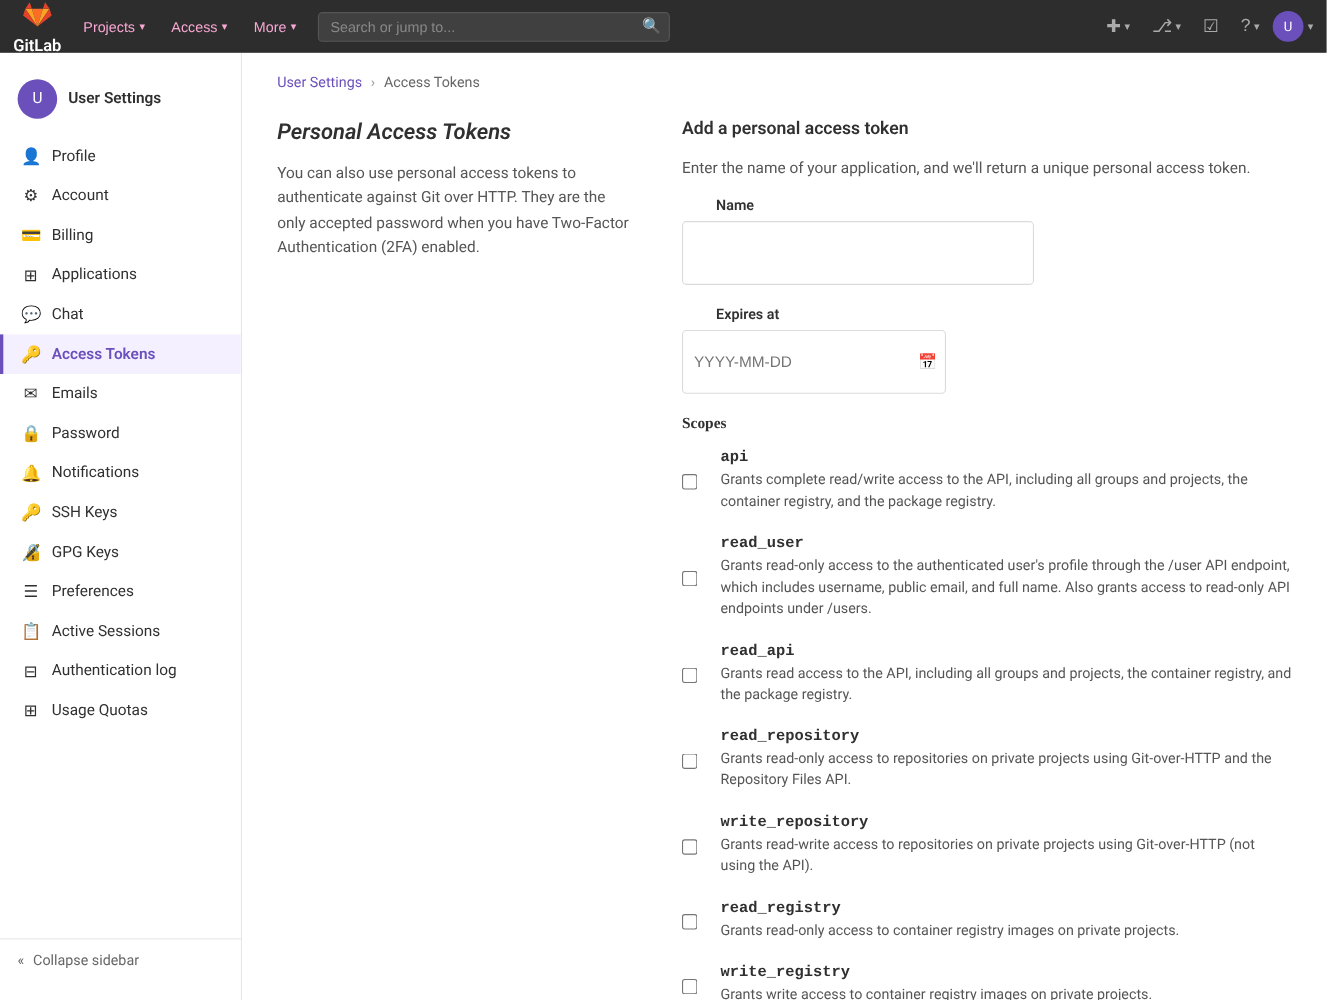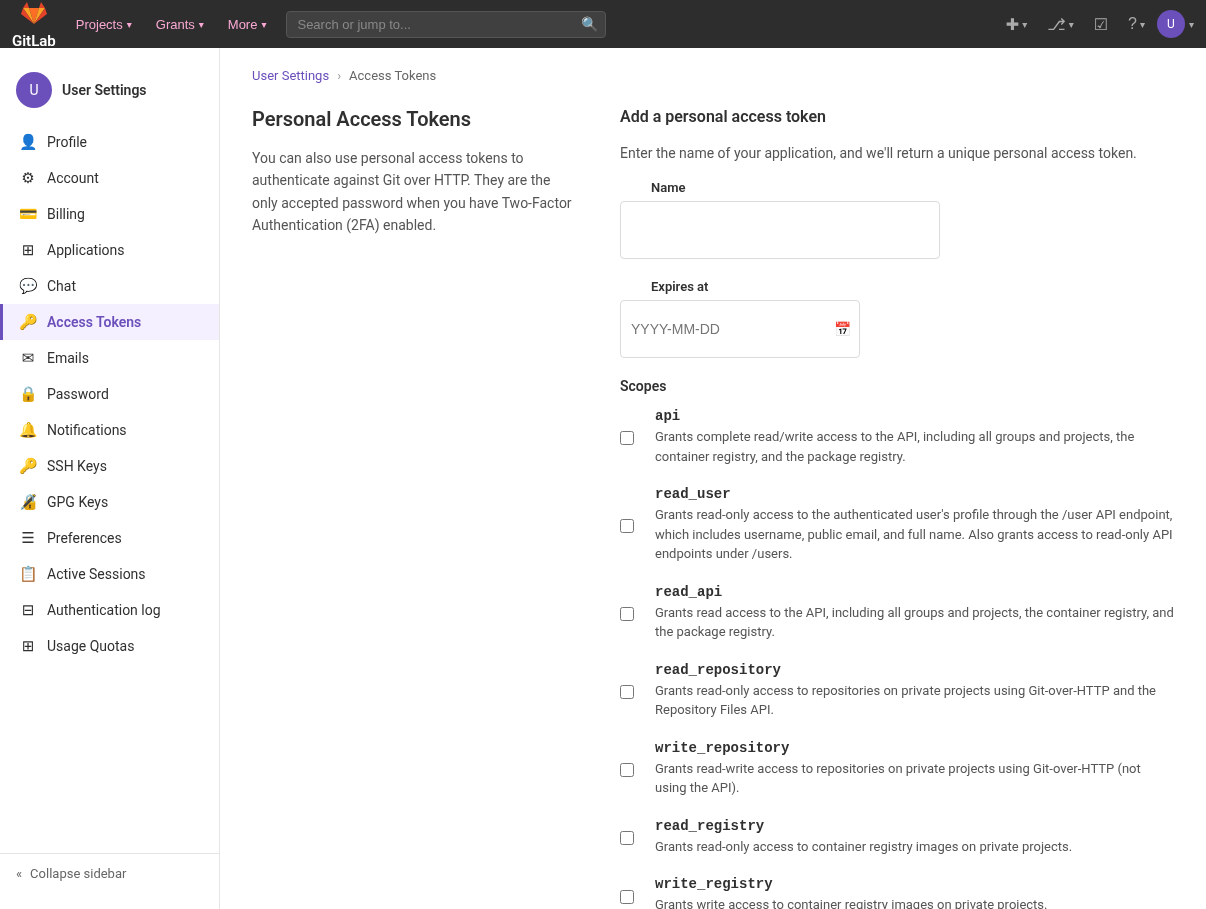--- a/index.html
+++ b/index.html
@@ -196,20 +196,21 @@
     .page-right {
       flex: 1;
     }
 
     
     .page-title {
       font-size: 20px;
       font-weight: 600;
       color: #303030;
       margin-bottom: 16px;
+      font-style: italic;
     }
     .page-description {
       font-size: 14px;
       color: #555;
       line-height: 1.6;
       margin-bottom: 16px;
     }
 
     
     .section-title {
@@ -251,20 +252,21 @@
       font-size: 14px;
       pointer-events: none;
     }
 
     
     .scopes-title {
       font-size: 14px;
       font-weight: 600;
       color: #303030;
       margin-bottom: 14px;
+      font-family: Liberation Serif, serif;
     }
     .scope-item {
       display: flex;
       gap: 21px;
       margin-bottom: 20px;
       align-items: center;
     }
     .scope-item input[type="checkbox"] {
       margin-top: 2px;
       flex-shrink: 0;
@@ -313,21 +315,21 @@
       <path d="M25 10h-6l2-6 4 6z" fill="#e24329"></path>
     </svg>
     <span>GitLab</span>
   </div>
 
   <button class="topnav-btn">
     <span>Projects</span>
     <span class="chevron">▾</span>
   </button>
   <button class="topnav-btn">
-    <span>Grants</span>
+    <span>Access</span>
     <span class="chevron">▾</span>
   </button>
   <button class="topnav-btn">
     <span>More</span>
     <span class="chevron">▾</span>
   </button>
 
   <div class="topnav-search">
     <div class="search-wrap">
       <input type="text" placeholder="Search or jump to..." style="">

